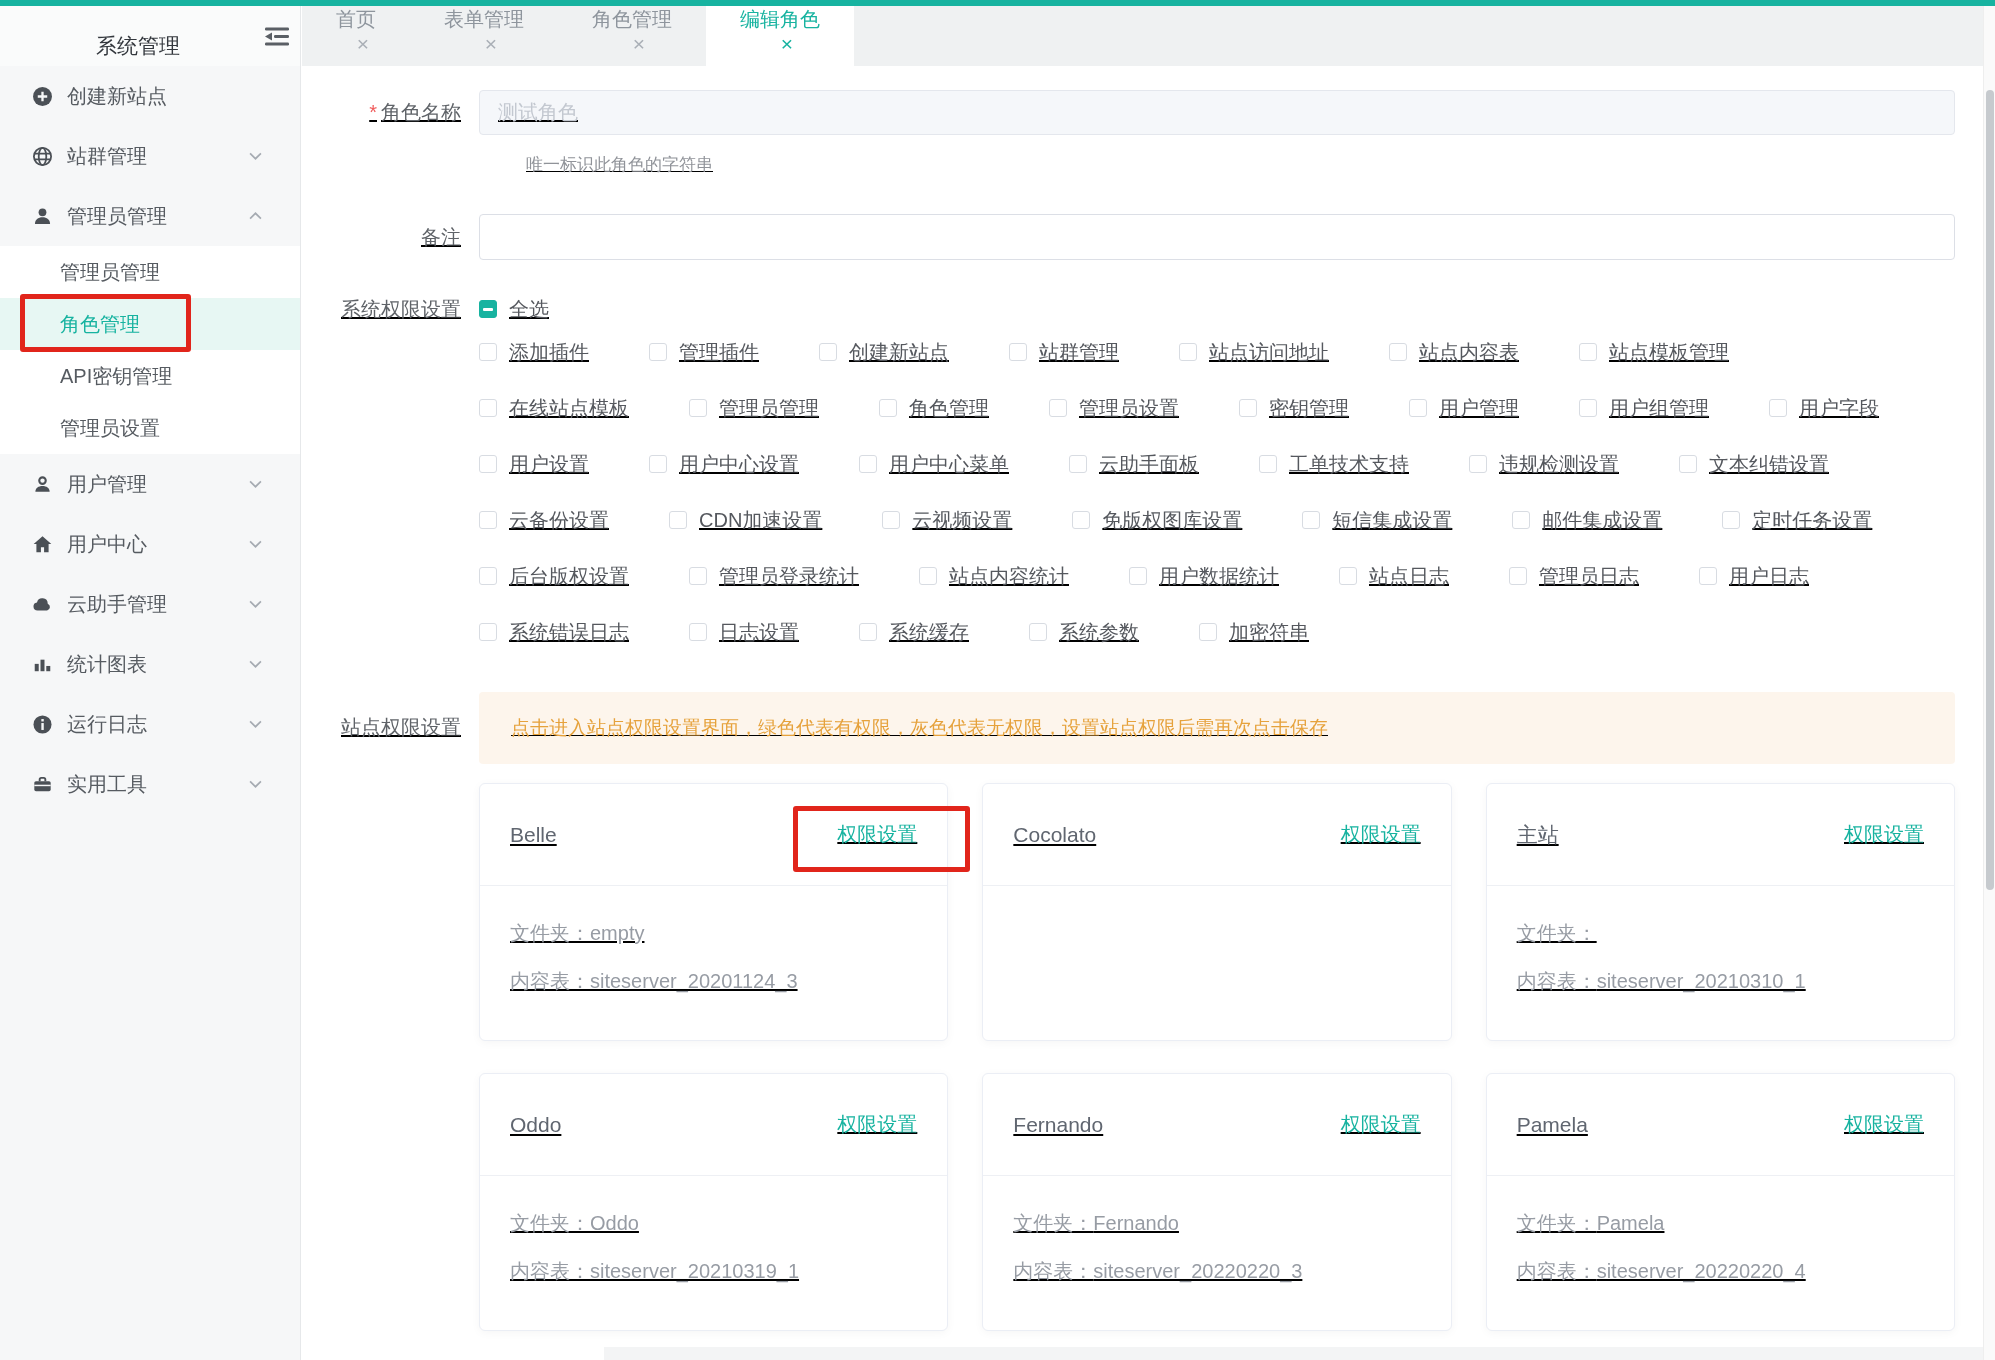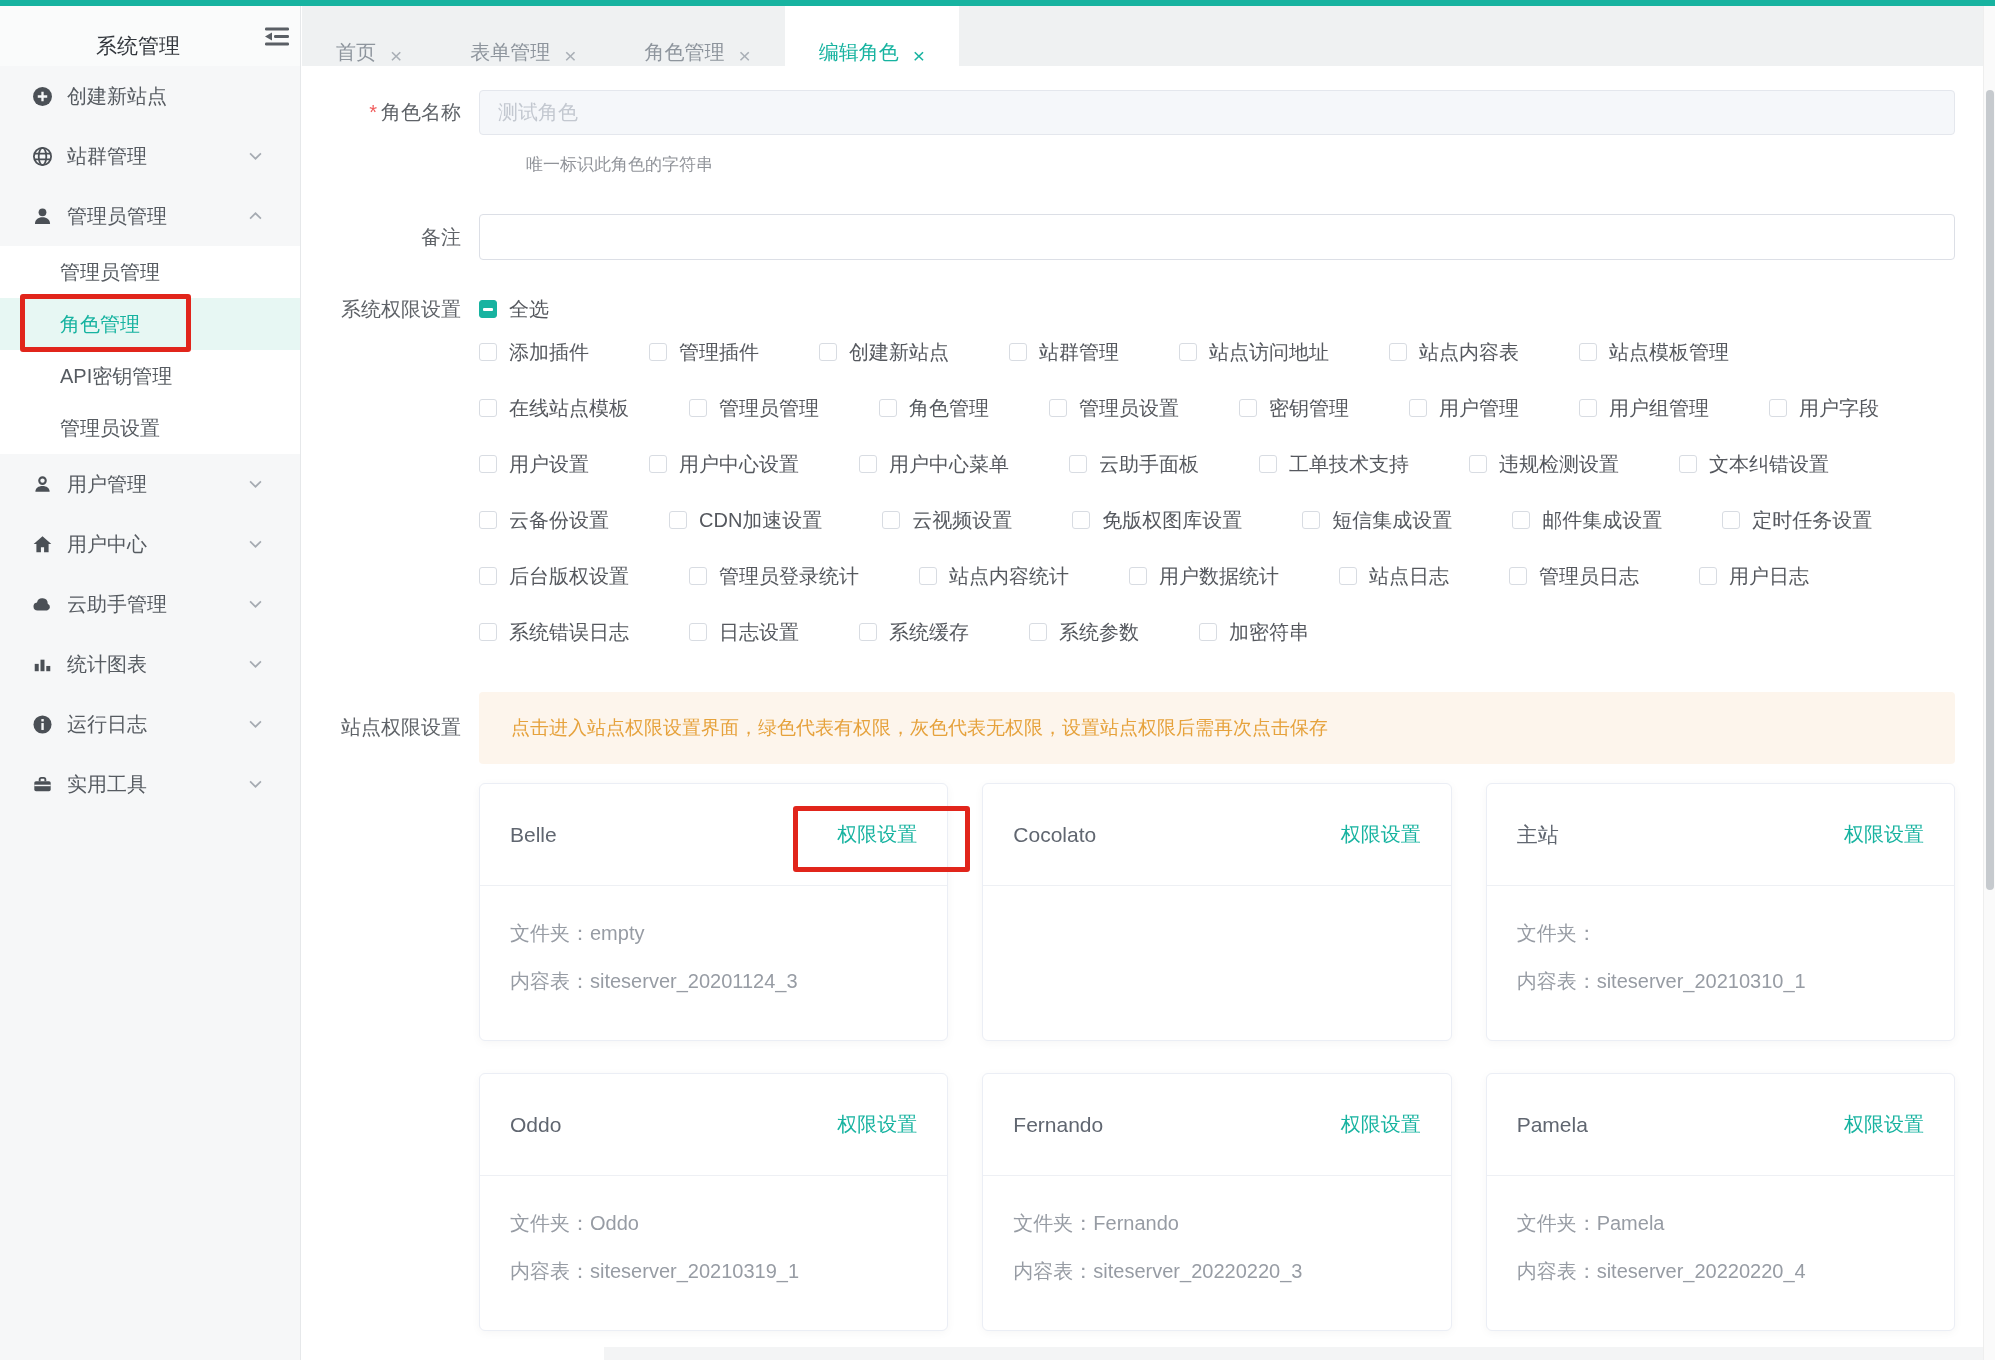--- a/index.html
+++ b/index.html
@@ -20,28 +20,28 @@
   .mi-t { font-size:20px; color:#565b61; }
   .chev { position:absolute; right:38px; top:50%; margin-top:-4px; width:13px; height:8px; }
   .chev.up { transform:rotate(180deg); }
   .submenu { background:#ffffff; }
   .smi { height:52px; line-height:52px; padding-left:60px; font-size:20px; color:#565b61; cursor:pointer; }
   .smi.sel { background:#e7f7f3; color:#17b3a0; }
 
   
   .main { position:absolute; left:302px; top:6px; right:0; bottom:0; display:flex; flex-direction:column; }
   .tabbar { height:60px; flex:none; background:#eff1f2; display:flex; }
-  .tab { height:60px; display:flex; align-items:flex-end; padding:0 34px; cursor:pointer; }
+  .tab { height:60px; display:flex; align-items:center; padding:0 34px; cursor:pointer;flex-direction:column; }
   .tab-label { font-size:20px; color:#8e959d; }
   .tab .x { font-size:21px; color:#a9afb6; margin-left:14px; line-height:1; cursor:pointer; }
   .tab.active { background:#ffffff; }
   .tab.active .tab-label, .tab.active .x { color:#17b3a0; }
 
   .content { flex:1; background:#fff; padding:24px 40px 0 34px; overflow:hidden; }
-  .frow { display:flex; }
+  .frow { display:flex;text-decoration:underline; }
   .flabel { width:125px; flex:none; text-align:right; font-size:20px; color:#5f6368; }
   .ffield { flex:1; margin-left:18px; min-width:0; }
   .req { color:#f05b5b; margin-right:4px; }
 
   .row-name .flabel { line-height:45px; }
   .input { height:45px; border:1px solid #e4e7ed; border-radius:4px; background:#f5f7fa; display:flex; align-items:center; padding:0 18px; }
   .placeholder { font-size:20px; color:#c3c8d0; }
   .help { margin-top:19px; height:22px; line-height:22px; font-size:17px; color:#909399;margin-left:47px; }
   .row-name { margin-bottom:38px; }
 

